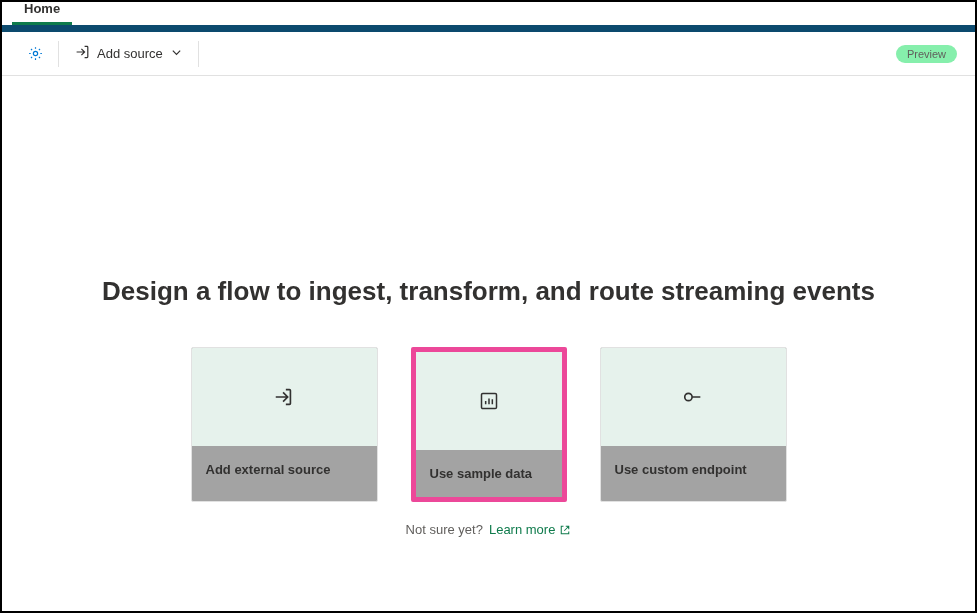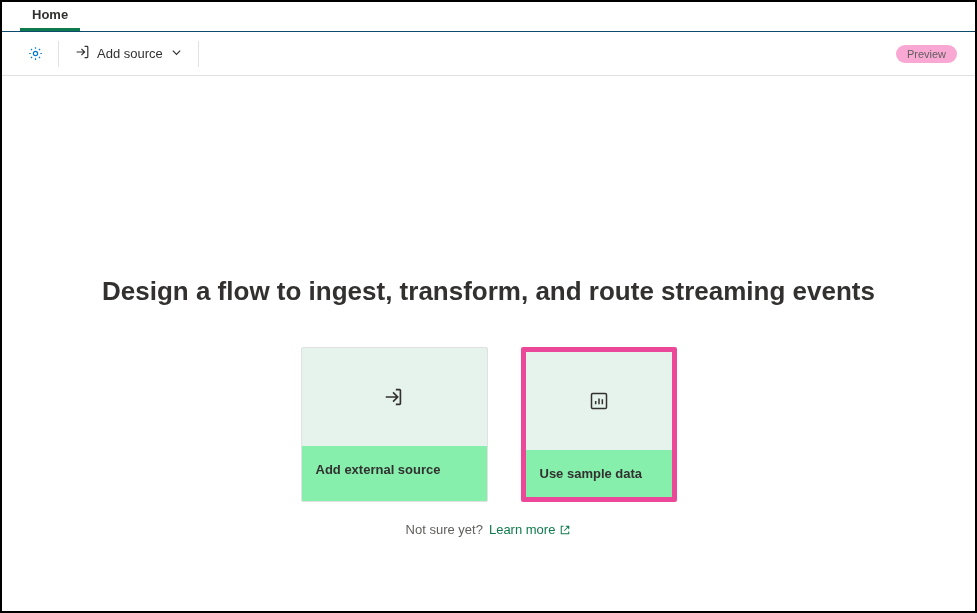--- a/index.html
+++ b/index.html
@@ -11,22 +11,22 @@
     body {
       width: 977px;
       height: 613px;
       background: #fff;
       border: 2px solid #000;
       overflow: hidden;
     }
     .tab-bar {
       display: flex;
       align-items: flex-end;
-      border-bottom: 1px solid #0c4a6e;
-      padding: 0 18px;
+      border-bottom: 7px solid #0c4a6e;
+      padding: 0 10px;
       height: 30px;
       background: #fff;
     }
     .tab {
       padding: 5px 12px 6px 12px;
       font-size: 13px;
       color: #323130;
       cursor: pointer;
       position: relative;
       font-weight: 600;
@@ -71,21 +71,21 @@
     .add-source-btn .source-icon {
       color: #323130;
     }
     .chevron {
       margin-left: 2px;
     }
     .spacer {
       flex: 1;
     }
     .preview-badge {
-      background: #f9a8d4;
+      background: #86efac;
       color: #605e5c;
       font-size: 11px;
       padding: 3px 11px;
       border-radius: 10px;
     }
     .content {
       display: flex;
       flex-direction: column;
       align-items: center;
       padding-top: 200px;
@@ -106,21 +106,21 @@
     .cards {
       display: flex;
       gap: 33px;
       justify-content: center;
     }
     .card {
       width: 187px;
       border: 1px solid #e1e1e1;
       border-radius: 2px;
       cursor: pointer;
-      background: #86efac;
+      background: #a3a3a3;
       overflow: hidden;
     }
     .card.highlighted {
       border: 5px solid #ec4899;
       width: 156px;
     }
     .card-icon-area {
       background: #e6f2ec;
       height: 98px;
       display: flex;
@@ -206,20 +206,29 @@
     <div class="card highlighted">
       <div class="card-icon-area">
         <svg width="20" height="20" viewBox="0 0 24 24" fill="none" stroke="currentColor" stroke-width="1.8">
           <rect x="3" y="3" width="18" height="18" rx="1.5"></rect>
           <path d="M8 16v-4M12 16V9M16 16v-6"></path>
         </svg>
       </div>
       <div class="card-label">Use sample data</div>
     </div>
 
+    <div class="card">
+      <div class="card-icon-area">
+        <svg width="22" height="22" viewBox="0 0 24 24" fill="none" stroke="currentColor" stroke-width="1.8">
+          <circle cx="7" cy="12" r="4"></circle>
+          <path d="M11 12h9"></path>
+        </svg>
+      </div>
+      <div class="card-label">Use custom endpoint</div>
+    </div>
   </div>
 
   <div class="footer-text">
     <span>Not sure yet?</span>
     <a class="learn-more">
       <span>Learn more</span>
       <svg width="12" height="12" viewBox="0 0 16 16" fill="none" stroke="currentColor" stroke-width="1.4">
         <path d="M6 3H3v10h10v-3M9 3h4v4M13 3L7 9"></path>
       </svg>
     </a>

